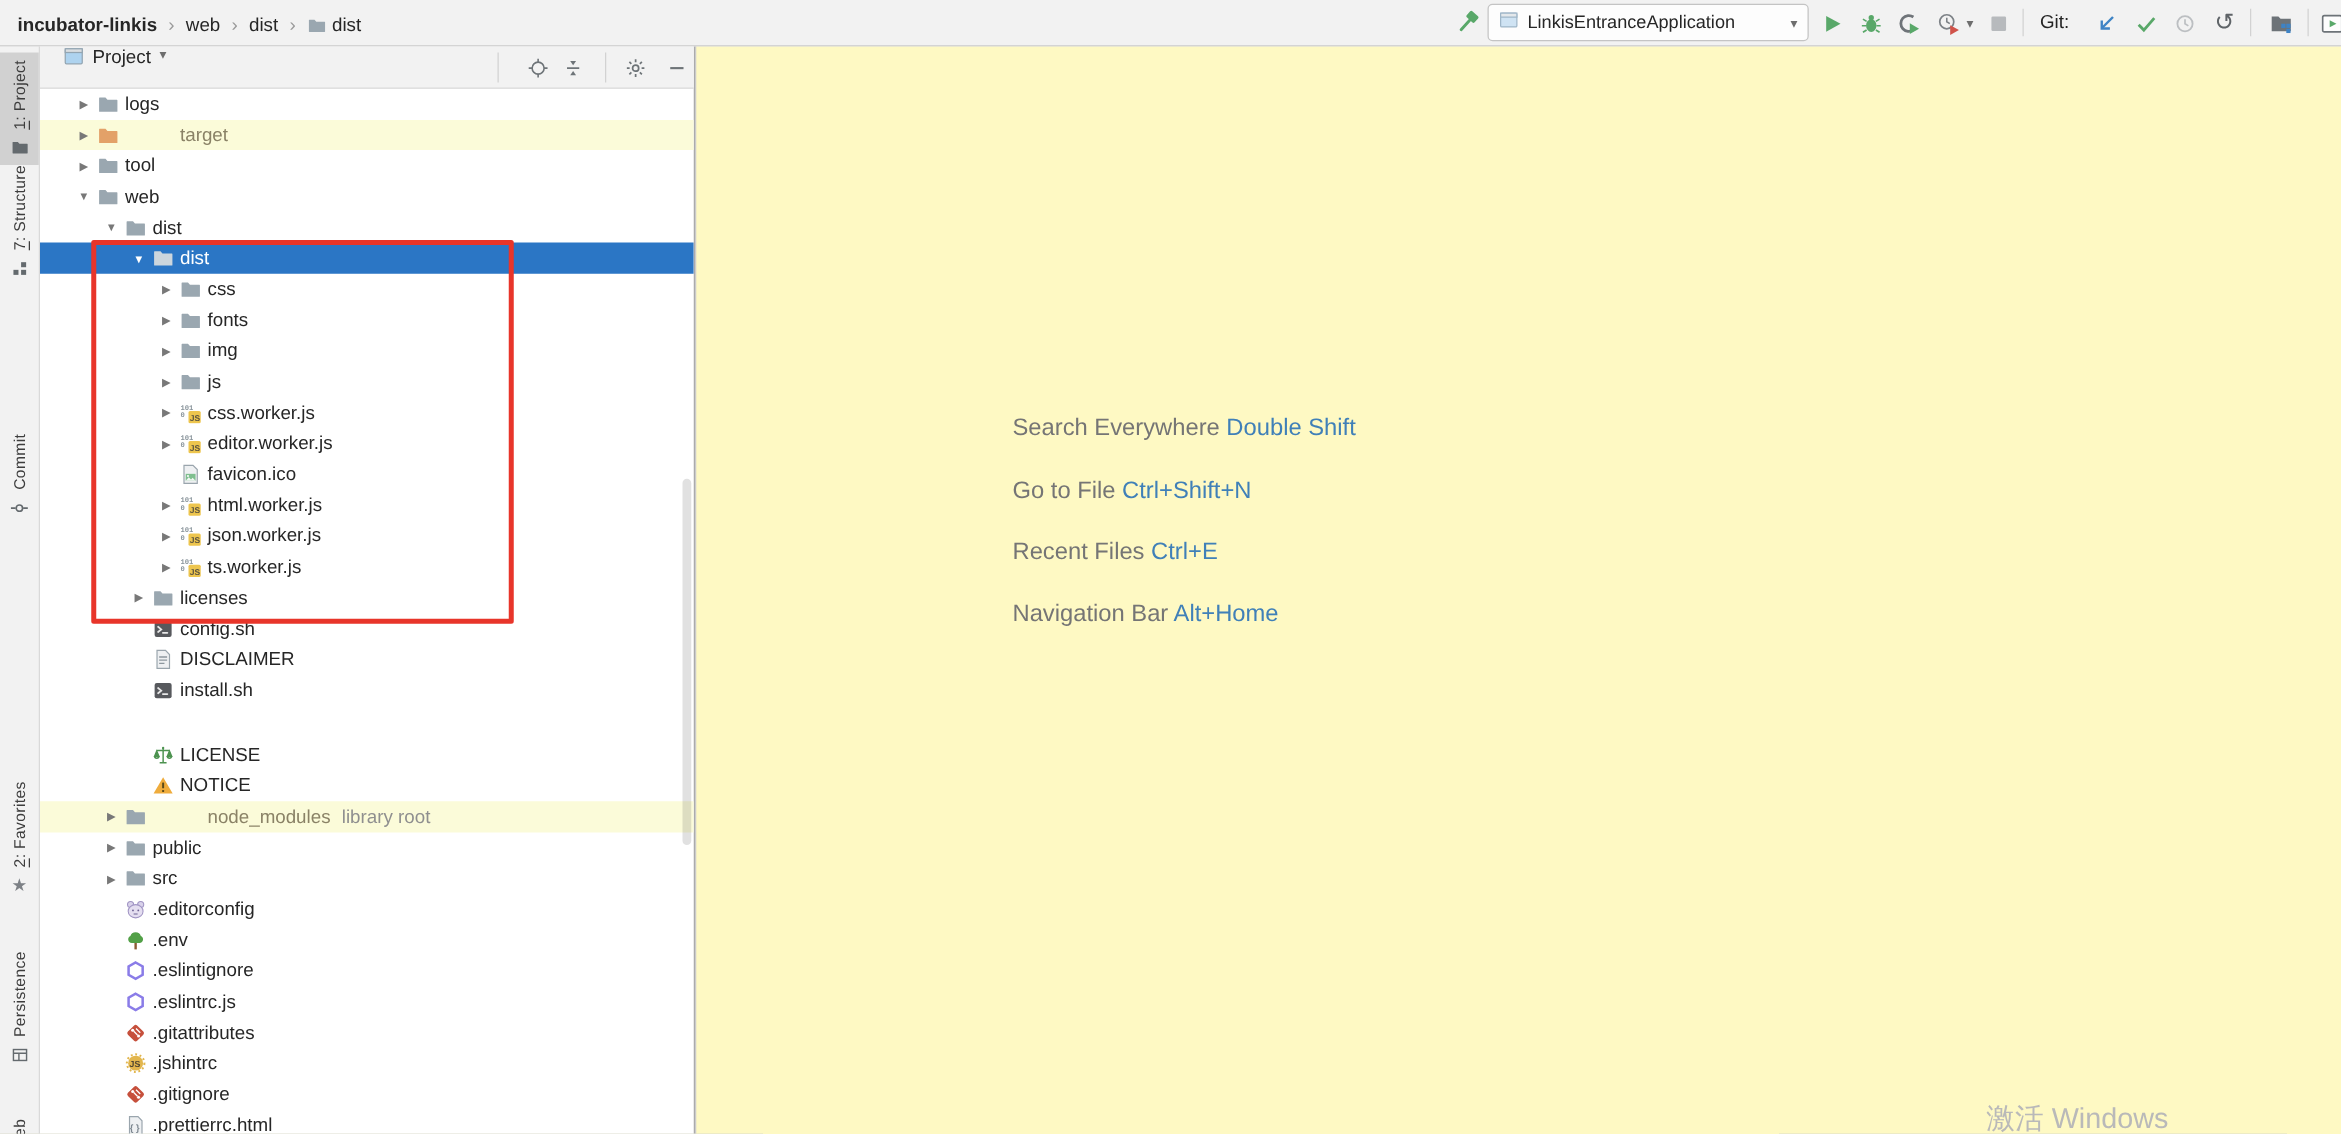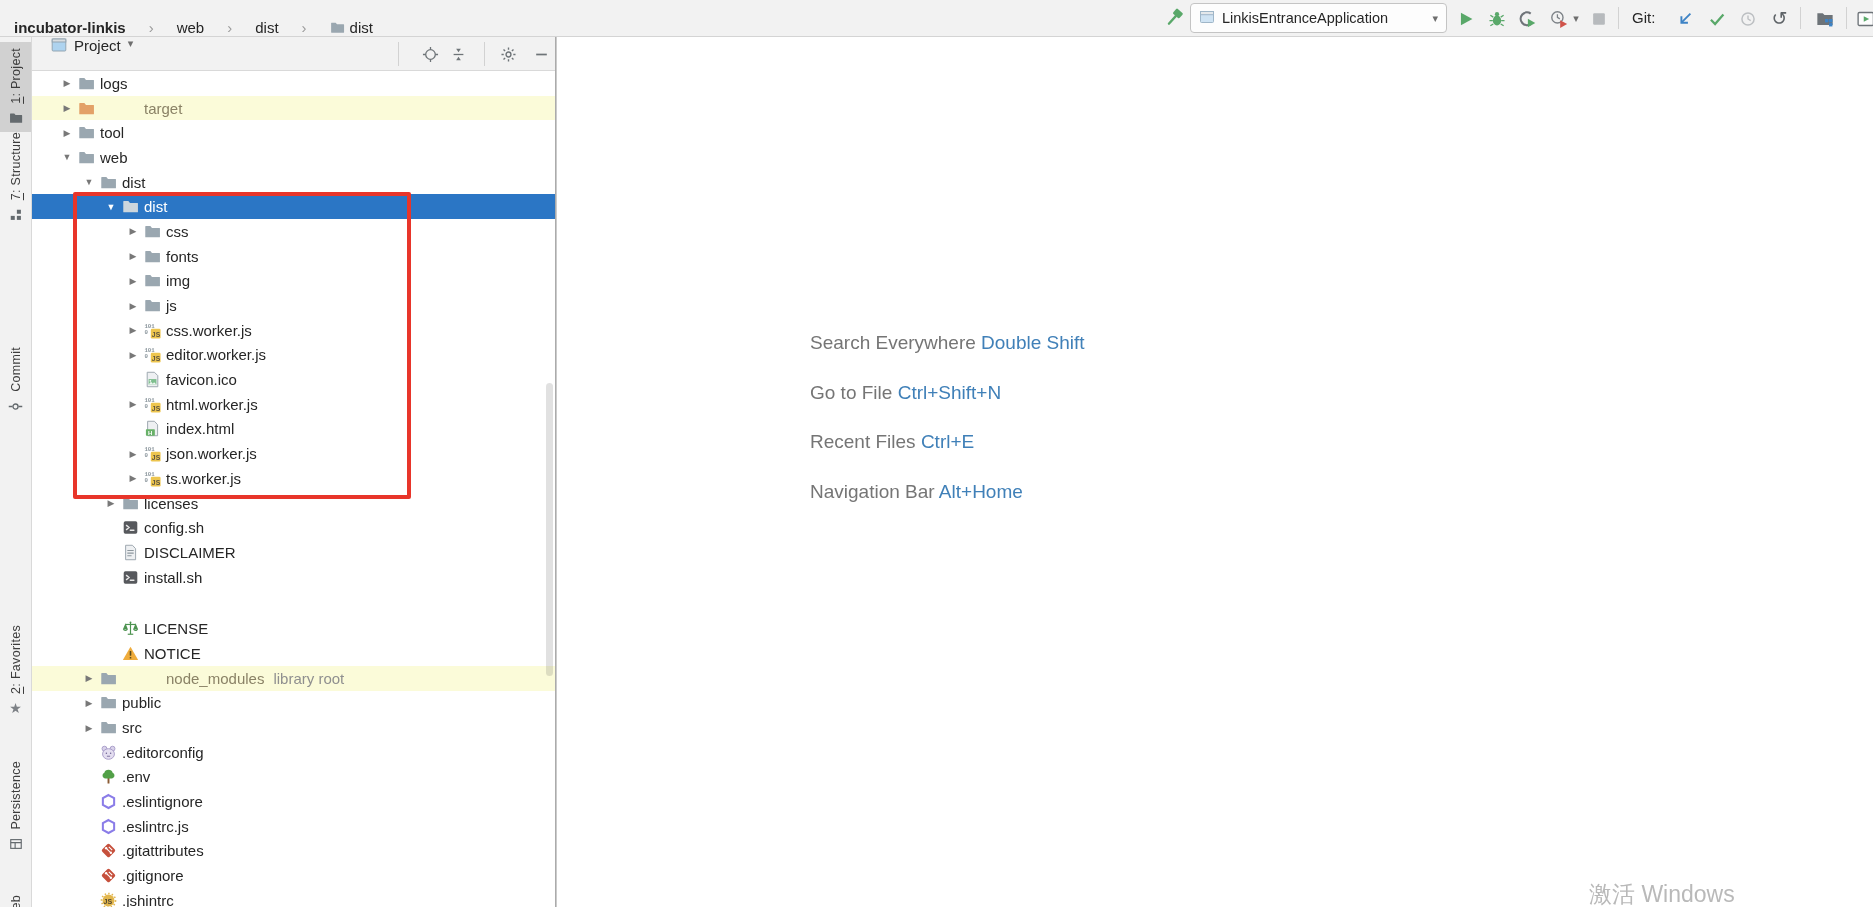--- a/index.html
+++ b/index.html
@@ -5,22 +5,22 @@
   * { box-sizing: border-box; margin: 0; padding: 0; }
   html,body { width:1873px; height:907px; overflow:hidden; }
   body {
     position:relative; background:#cbcbcb;
     font-family:"Liberation Sans", sans-serif; color:#262626;
     -webkit-font-smoothing:antialiased;
   }
   
   .topbar { position:absolute; left:0; top:0; width:1873px; height:37px;
             background:#f2f2f2; border-bottom:1px solid #d4d4d4; z-index:5; }
-  .breadcrumb { position:absolute; left:14px; top:0; height:36px; display:flex;
-                align-items:flex-end; gap:23px; font-size:15px; }
+  .breadcrumb { position:absolute; left:14px; top:12px; height:36px; display:flex;
+                align-items:flex-start; gap:9px; font-size:15px; }
   .crumb { display:inline-flex; align-items:center; gap:5px; cursor:default; }
   .crumb.bold { font-weight:bold; }
   .crumb-sep { color:#9b9b9b; font-size:15px; }
   .bc-folder svg { display:block; }
   .hammer { position:absolute; left:1163px; top:7px; width:22px; height:22px; }
   .runconfig { position:absolute; left:1190px; top:3px; width:257px; height:30px;
                background:#fdfdfd; border:1px solid #c4c4c4; border-radius:4px;
                display:flex; align-items:center; gap:7px; padding:0 8px;
                font-size:14.5px; cursor:default; }
   .runconfig .cfg-label { flex:1; white-space:nowrap; overflow:hidden; }
@@ -68,21 +68,21 @@
   .row-icon svg { display:block; }
   .row-label { color:#262626; }
   .row-suffix { color:#8f8f8f; margin-left:9px; }
   .scroll-thumb { position:absolute; left:514px; top:346px; width:7px; height:293px;
                   background:rgba(70,70,70,.16); border-radius:4px; }
   
   .redbox { position:absolute; left:73px; top:192px; width:338px; height:307px;
             border:4px solid #e8352a; border-radius:2px; z-index:30; pointer-events:none; }
   
   .editor { position:absolute; left:557px; top:37px; width:1316px; height:870px;
-            background:#ffffff; }
+            background:#fef9c3; }
   .shortcuts { position:absolute; left:253px; top:281px; }
   .hint-line { line-height:49.5px; font-size:19px; color:#757575; }
   .hint-key { color:#4080b8; }
   .watermark { position:absolute; left:1589px; top:879px; font-size:23px;
                color:#b9b9b9; z-index:6; }
 </style>
 </head>
 <body>
 
 <div class="topbar">
@@ -431,31 +431,20 @@
         <span class="arrow">▶</span>
         <span class="row-icon">
           <svg viewBox="0 0 16 16" width="17" height="17">
       <text x="0.4" y="5.6" font-size="5.4" font-weight="bold" fill="#8a959c" font-family="'Liberation Mono',monospace">101</text>
       <text x="0.4" y="11.2" font-size="5.4" font-weight="bold" fill="#8a959c" font-family="'Liberation Mono',monospace">0</text>
       <rect x="6.4" y="6.4" width="9.2" height="9.2" rx="1.2" fill="#edc54e"></rect>
       <text x="7.4" y="13.9" font-size="6.4" font-weight="bold" fill="#5a523f">JS</text>
           </svg>
         </span>
         <span class="row-label">html.worker.js</span>
-      </div>
-      <div class="tree-row" style="padding-left: 91px;">
-        <span class="arrow"></span>
-        <span class="row-icon">
-          <svg viewBox="0 0 16 16" width="17" height="17">
-      <path d="M3.4 1.2h6.4l3 3.2v10.4H3.4z" fill="#eef0f2" stroke="#9aa5ad" stroke-width="0.9"></path>
-      <rect x="1.8" y="8.8" width="8.4" height="6" rx="0.6" fill="#68b168"></rect>
-      <text x="3.8" y="13.8" font-size="5.6" font-weight="bold" fill="#fff">H</text>
-          </svg>
-        </span>
-        <span class="row-label">index.html</span>
       </div>
       <div class="tree-row" style="padding-left: 91px;">
         <span class="arrow">▶</span>
         <span class="row-icon">
           <svg viewBox="0 0 16 16" width="17" height="17">
       <text x="0.4" y="5.6" font-size="5.4" font-weight="bold" fill="#8a959c" font-family="'Liberation Mono',monospace">101</text>
       <text x="0.4" y="11.2" font-size="5.4" font-weight="bold" fill="#8a959c" font-family="'Liberation Mono',monospace">0</text>
       <rect x="6.4" y="6.4" width="9.2" height="9.2" rx="1.2" fill="#edc54e"></rect>
       <text x="7.4" y="13.9" font-size="6.4" font-weight="bold" fill="#5a523f">JS</text>
           </svg>
@@ -624,38 +613,38 @@
             <circle cx="10.2" cy="10.2" r="1.15" fill="#fff"></circle>
       <path d="M6.6 6.6l2.8 2.8M8.3 4.5l3.2 3.2" stroke="#fff" stroke-width="1"></path>
           </svg>
         </span>
         <span class="row-label">.gitattributes</span>
       </div>
       <div class="tree-row" style="padding-left: 47px;">
         <span class="arrow"></span>
         <span class="row-icon">
           <svg viewBox="0 0 16 16" width="17" height="17">
+      <circle cx="8" cy="8" r="5.6" fill="#e2b64d"></circle>
+      <circle cx="8" cy="8" r="6.6" fill="none" stroke="#e2b64d" stroke-width="1.5" stroke-dasharray="1.4 2"></circle>
+      <text x="3.4" y="10.9" font-size="6.6" font-weight="bold" fill="#4e4530">JS</text>
+          </svg>
+        </span>
+        <span class="row-label">.jshintrc</span>
+      </div>
+      <div class="tree-row" style="padding-left: 47px;">
+        <span class="arrow"></span>
+        <span class="row-icon">
+          <svg viewBox="0 0 16 16" width="17" height="17">
       <rect x="3.1" y="3.1" width="9.8" height="9.8" rx="1.6" transform="rotate(45 8 8)" fill="#c6503c"></rect>
       <circle cx="5.8" cy="5.8" r="1.15" fill="#fff"></circle>
             <circle cx="10.2" cy="10.2" r="1.15" fill="#fff"></circle>
       <path d="M6.6 6.6l2.8 2.8M8.3 4.5l3.2 3.2" stroke="#fff" stroke-width="1"></path>
           </svg>
         </span>
         <span class="row-label">.gitignore</span>
-      </div>
-      <div class="tree-row" style="padding-left: 47px;">
-        <span class="arrow"></span>
-        <span class="row-icon">
-          <svg viewBox="0 0 16 16" width="17" height="17">
-      <circle cx="8" cy="8" r="5.6" fill="#e2b64d"></circle>
-      <circle cx="8" cy="8" r="6.6" fill="none" stroke="#e2b64d" stroke-width="1.5" stroke-dasharray="1.4 2"></circle>
-      <text x="3.4" y="10.9" font-size="6.6" font-weight="bold" fill="#4e4530">JS</text>
-          </svg>
-        </span>
-        <span class="row-label">.jshintrc</span>
       </div>
       <div class="tree-row" style="padding-left: 47px;">
         <span class="arrow"></span>
         <span class="row-icon">
           <svg viewBox="0 0 16 16" width="17" height="17">
       <path d="M3.4 1.2h6.4l3 3.2v10.4H3.4z" fill="#eef0f2" stroke="#9aa5ad" stroke-width="0.9"></path>
       <text x="3.6" y="12.2" font-size="7" font-weight="bold" fill="#7d8790">{ }</text>
           </svg>
         </span>
         <span class="row-label">.prettierrc.html</span>

